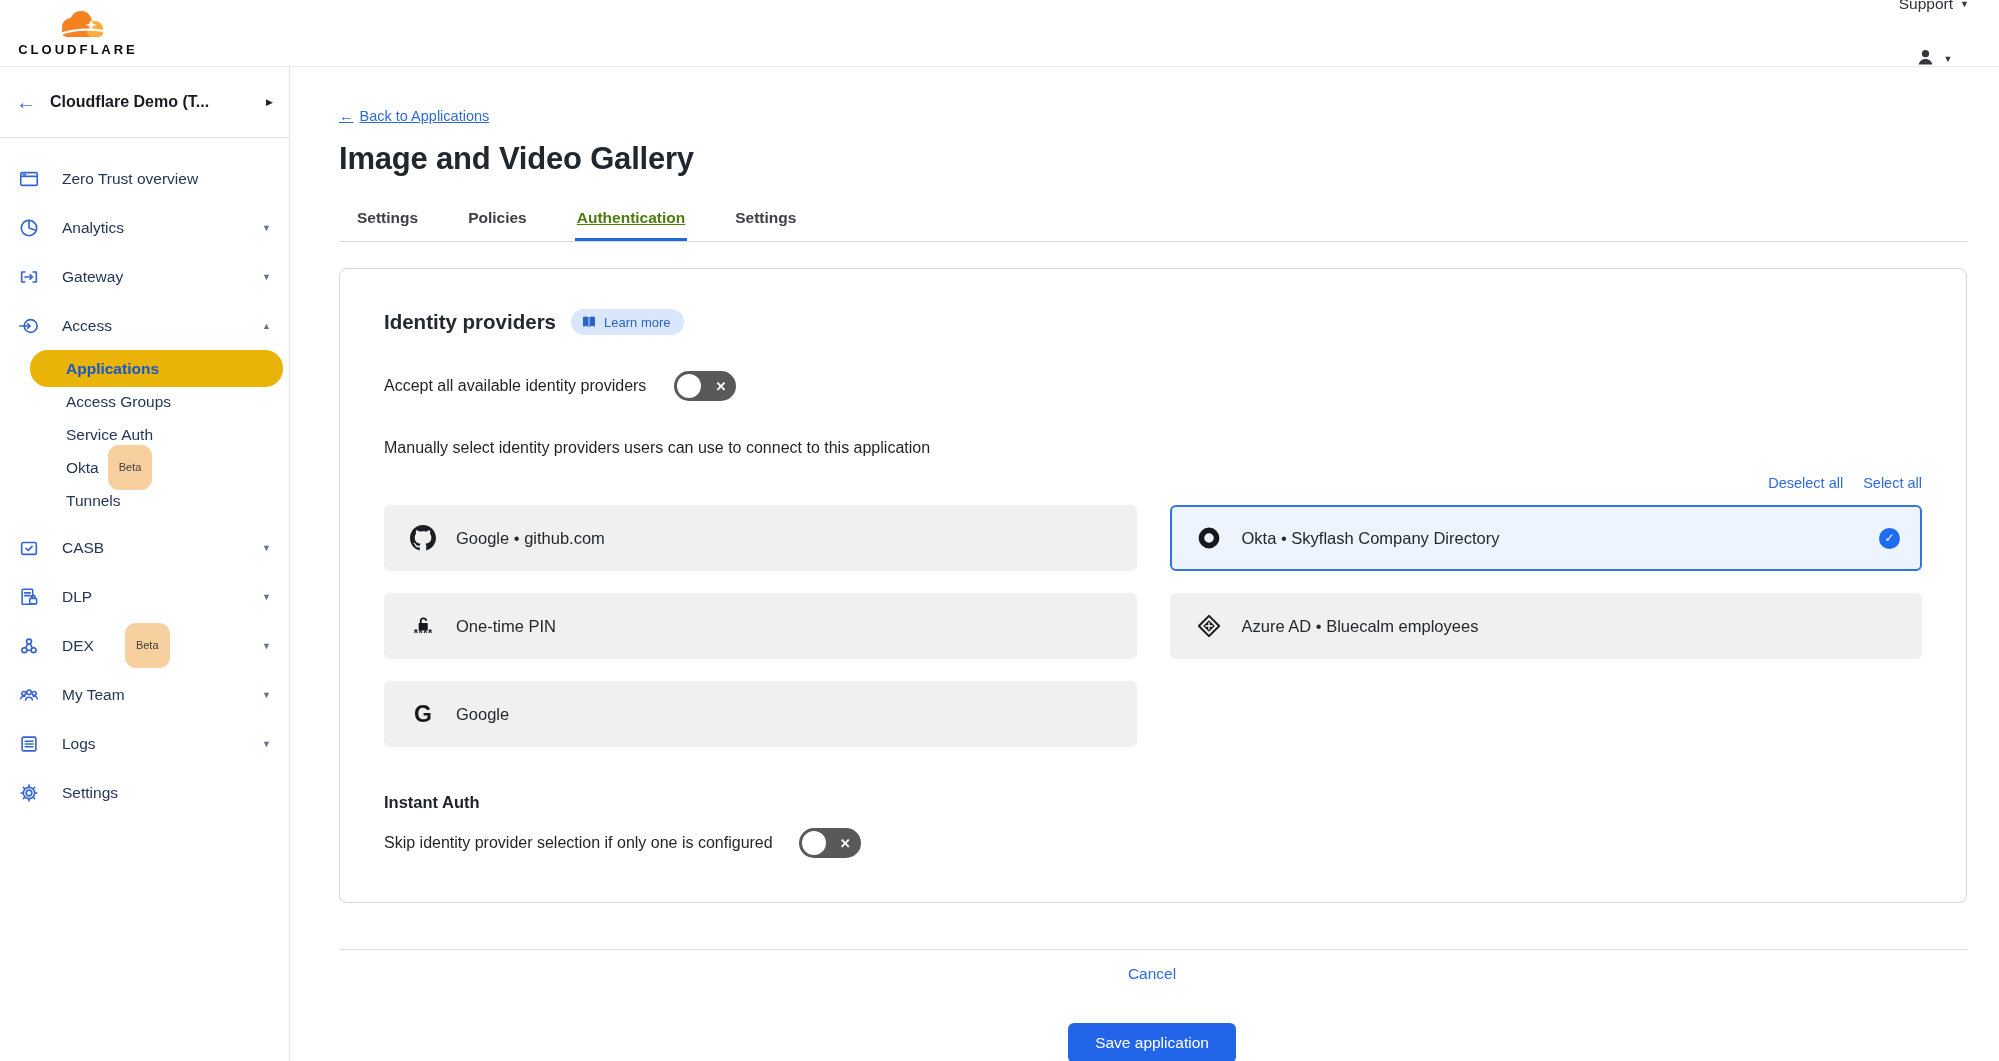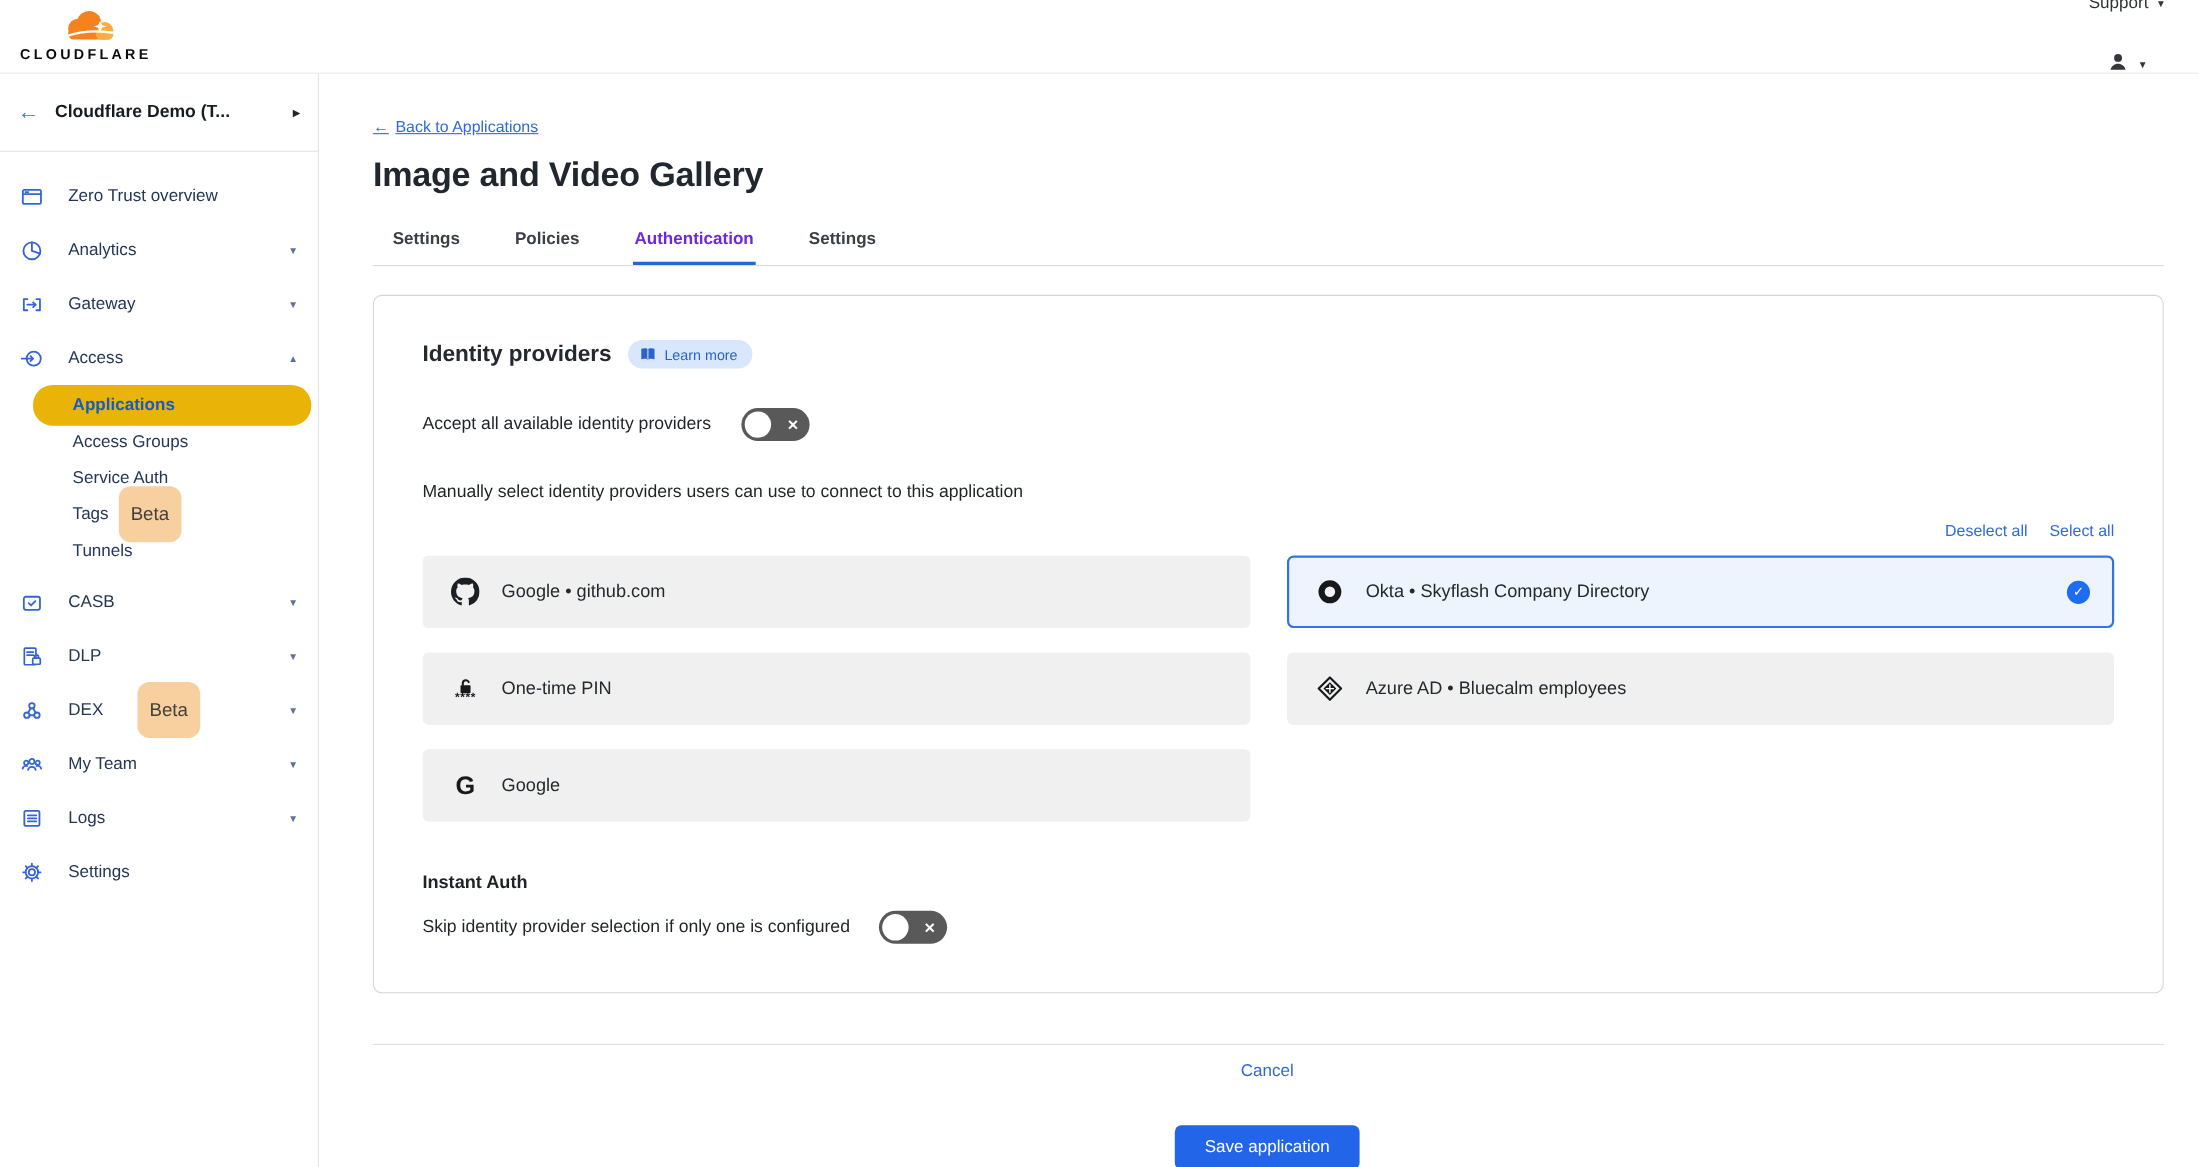--- a/index.html
+++ b/index.html
@@ -43,40 +43,40 @@
   .nav-icon { width:22px; height:22px; flex:0 0 auto; color:#3565d1; display:flex; align-items:center; justify-content:center; }
   .nav-icon svg { width:22px; height:22px; }
   .nav-caret { margin-left:auto; font-size:9px; color:#5d7396; }
   .subnav { padding:2px 0 6px 0; }
   .subnav-item {
     height:33px; display:flex; align-items:center; margin:0 6px 0 30px; padding-left:36px;
     font-size:15.5px; color:#243757; border-radius:18px; cursor:pointer;
   }
   .subnav-item.active { background:#eab308; color:#1659c8; font-weight:700; height:37px; margin-top:-2px; margin-bottom:-2px; }
   .badge {
-    margin-left:9px; background:#f8cf9f; color:#42403c; font-size:17px; font-weight:500;
+    margin-left:9px; background:#f8cf9f; color:#42403c; font-size:11px; font-weight:500;
     padding:17px 11px; border-radius:11px; line-height:1;
   }
 
   
   .main {
     position:absolute; left:291px; top:67px; right:0; bottom:0; background:#fff;
     padding:40px 32px 0 48px; overflow:hidden;
   }
   .back-link {
     display:inline-flex; align-items:center; gap:6px; color:#2e6bd8; font-size:14.5px;
     text-decoration:underline; cursor:pointer;
   }
   .page-title { font-size:31px; font-weight:700; color:#20272e; margin:16px 0 24px 0; letter-spacing:-0.2px; }
 
   .tabs { display:flex; gap:46px; border-bottom:1px solid #d9d9d9; padding-left:16px; }
   .tab {
     font-size:15.5px; font-weight:600; color:#3c4046; padding:8px 2px 14px 2px; cursor:pointer;
   }
-  .tab.active { color:#6d28d9; box-shadow: inset 0 -3px 0 #2268d9; }
+  .tab.active { color:#4d7c0f; box-shadow: inset 0 -3px 0 #2268d9; text-decoration: underline; }
 
   .card {
     margin-top:26px; border:1px solid #d6d6d6; border-radius:8px; background:#fff;
     padding:40px 44px 44px 44px;
   }
   .card-heading-row { display:flex; align-items:center; gap:15px; }
   .card-heading { font-size:20.5px; font-weight:700; color:#23292f; margin:0; }
   .learn-more {
     display:inline-flex; align-items:center; gap:7px; background:#d8e7fb; color:#2b63c9;
     font-size:13px; padding:5px 13px 5px 10px; border-radius:14px; cursor:pointer;
@@ -220,21 +220,21 @@
       <div class="subnav-item active">
         <span>Applications</span>
       </div>
       <div class="subnav-item">
         <span>Access Groups</span>
       </div>
       <div class="subnav-item">
         <span>Service Auth</span>
       </div>
       <div class="subnav-item">
-        <span>Tags</span>
+        <span>Okta</span>
         <span class="badge">Beta</span>
       </div>
       <div class="subnav-item">
         <span>Tunnels</span>
       </div>
     </div>
 
     <div class="nav-item">
       <span class="nav-icon">
         <svg viewBox="0 0 24 24" fill="none" stroke="currentColor" stroke-width="1.8" stroke-linecap="round" stroke-linejoin="round">

